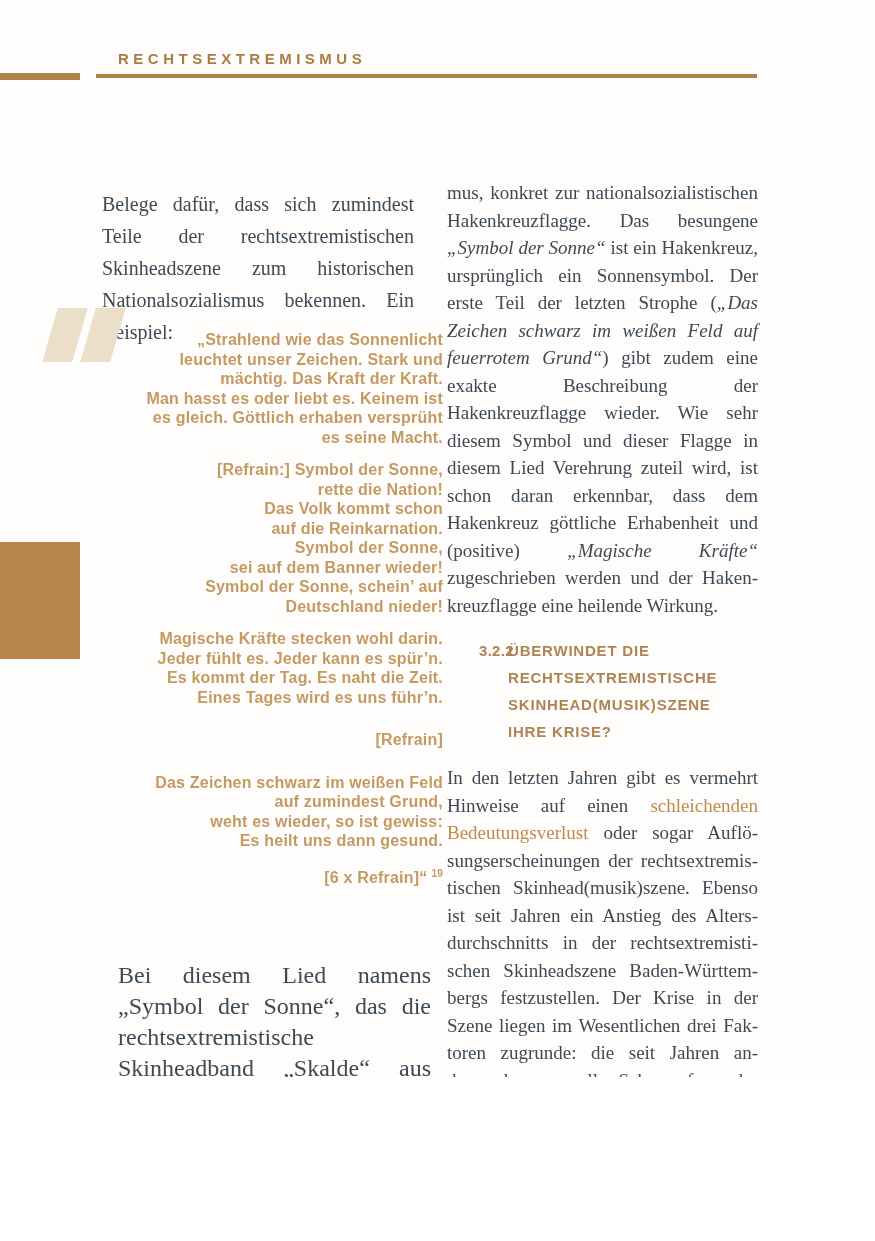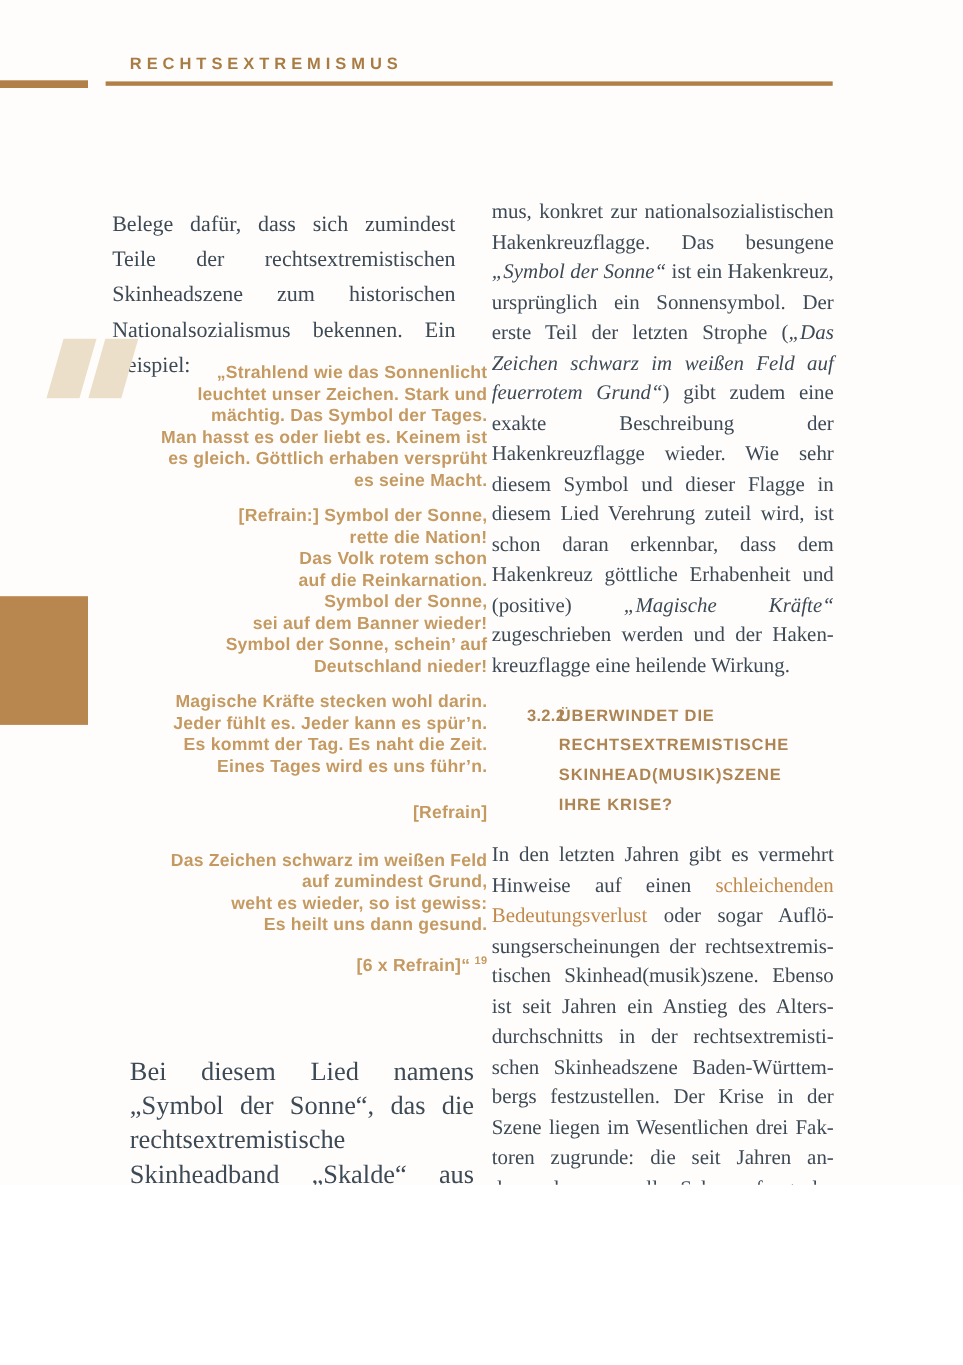--- a/index.html
+++ b/index.html
@@ -114,29 +114,29 @@
 
   <div class="quote-mark">
     <span class="qm"></span>
     <span class="qm"></span>
   </div>
 
   <div class="quote">
     <div class="stanza">
       <div>„Strahlend wie das Sonnenlicht</div>
       <div>leuchtet unser Zeichen. Stark und</div>
-      <div>mächtig. Das Symbol der Tages.</div>
+      <div>mächtig. Das Kraft der Kraft.</div>
       <div>Man hasst es oder liebt es. Keinem ist</div>
       <div>es gleich. Göttlich erhaben versprüht</div>
       <div>es seine Macht.</div>
     </div>
     <div class="stanza">
       <div>[Refrain:] Symbol der Sonne,</div>
       <div>rette die Nation!</div>
-      <div>Das Volk rotem schon</div>
+      <div>Das Volk kommt schon</div>
       <div>auf die Reinkarnation.</div>
       <div>Symbol der Sonne,</div>
       <div>sei auf dem Banner wieder!</div>
       <div>Symbol der Sonne, schein’ auf</div>
       <div>Deutschland nieder!</div>
     </div>
     <div class="stanza">
       <div>Magische Kräfte stecken wohl darin.</div>
       <div>Jeder fühlt es. Jeder kann es spür’n.</div>
       <div>Es kommt der Tag. Es naht die Zeit.</div>

